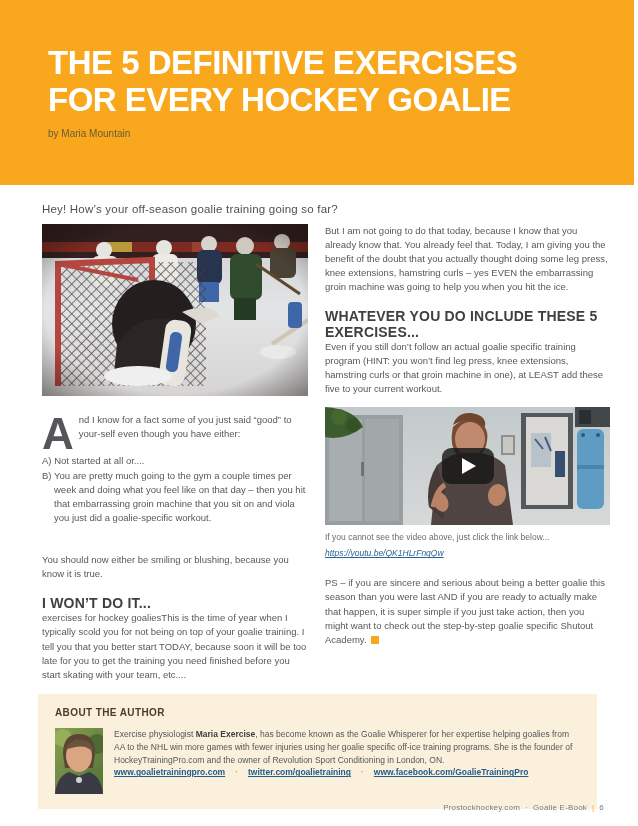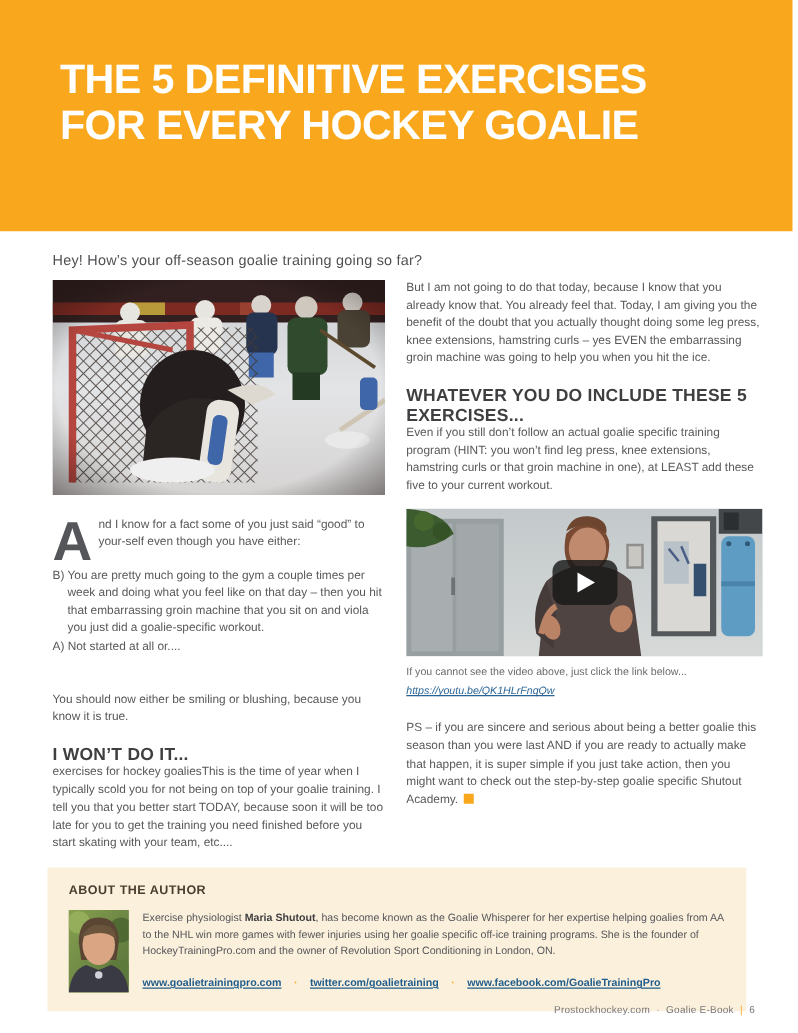--- a/index.html
+++ b/index.html
@@ -52,40 +52,41 @@
 
   
   .about-box { margin:8px 37px 0 38px; background:#FBF0DC; padding:13px 18px 15px 17px;
                min-height:99px; }
   .about-heading { font-size:10px; font-weight:bold; color:#4A3C2E; letter-spacing:0.4px; }
   .about-row { display:flex; margin-top:10px; }
   .author-photo { width:48px; height:66px; overflow:hidden; flex:0 0 auto; background:#6e8447; }
   .about-text-wrap { margin-left:11px; }
   .about-bio { font-size:8.5px; line-height:1.5; color:#55565A; }
   .about-bio b { color:#3F3F41; }
-  .about-links { margin-top:15px; font-size:8.5px; }
+  .about-links { margin-top:1px; font-size:8.5px; }
   .about-links a { color:#205D8C; font-weight:bold; text-decoration:underline; }
   .link-dot { color:#F9A81D; margin:0 10px; font-weight:bold; }
 
   
   .footer { position:absolute; right:30px; bottom:14px; font-size:8px; color:#77777A;
             letter-spacing:0.2px; }
   .footer .dot { margin:0 5px; color:#9a9a9c; }
   .footer .pipe { color:#F9A81D; margin:0 5px; }
 </style>
 </head>
 <body>
 
 <div class="page">
 
   <div class="header">
     <div class="title">
       <div>THE 5 DEFINITIVE EXERCISES</div>
       <div>FOR EVERY HOCKEY GOALIE</div>
     </div>
+    <div class="byline">by Maria Mountain</div>
   </div>
 
   <div class="content">
     <div class="intro">Hey!  How’s your off-season goalie training going so far?</div>
 
     <div class="cols">
 
       <div class="col-left">
 
         <div class="photo-frame">
@@ -147,22 +148,22 @@
             <rect width="266" height="172" fill="url(#vig)"></rect>
           </svg>
         </div>
 
         <p class="body-text dropcap-para">
           <span class="dropcap">A</span>
           <span>nd I know for a fact some of you just said “good” to your-self even though you have either:</span>
         </p>
 
         <div class="list">
+          <p class="body-text hang">A) Not started at all or....</p>
           <p class="body-text hang">B) You are pretty much going to the gym a couple times per week and doing what you feel like on that day – then you hit that embarrassing groin machine that you sit on and viola you just did a goalie-specific workout.</p>
-          <p class="body-text hang">A) Not started at all or....</p>
         </div>
 
         <p class="body-text gap-para">You should now either be smiling or blushing, because you know it is true.</p>
 
         <div class="wont">
           <div class="sec-heading">I WON’T DO IT...</div>
           <p class="body-text">exercises for hockey goaliesThis is the time of year when I typically scold you for not being on top of your goalie training.  I tell you that you better start TODAY, because soon it will be too late for you to get the training you need finished before you start skating with your team, etc....</p>
         </div>
       </div>
 
@@ -257,21 +258,21 @@
 
           <ellipse cx="24" cy="28" rx="13" ry="16" fill="#d9a583"></ellipse>
           <path d="M10 22 Q16 10 26 12 Q38 12 38 24 Q30 14 10 22" fill="#6b543c"></path>
 
           <path d="M0 66 Q2 48 14 44 L24 48 L34 44 Q46 48 48 66 Z" fill="#3a3a45"></path>
           <circle cx="24" cy="52" r="3" fill="#cfd2d6"></circle>
         </svg>
       </div>
       <div class="about-text-wrap">
         <div class="about-bio">
-          <span>Exercise physiologist </span><b>Maria Shutout</b><span>, has become known as the Goalie Whisperer for her expertise helping goalies from AA to the NHL win more games with fewer injuries using her goalie specific off-ice training programs. She is the founder of HockeyTrainingPro.com and the owner of Revolution Sport Conditioning in London, ON.</span>
+          <span>Exercise physiologist </span><b>Maria Exercise</b><span>, has become known as the Goalie Whisperer for her expertise helping goalies from AA to the NHL win more games with fewer injuries using her goalie specific off-ice training programs. She is the founder of HockeyTrainingPro.com and the owner of Revolution Sport Conditioning in London, ON.</span>
         </div>
         <div class="about-links">
           <a href="#">www.goalietrainingpro.com</a><span class="link-dot">·</span><a href="#">twitter.com/goalietraining</a><span class="link-dot">·</span><a href="#">www.facebook.com/GoalieTrainingPro</a>
         </div>
       </div>
     </div>
   </div>
 
   <div class="footer">
     <span>Prostockhockey.com</span><span class="dot">·</span><span>Goalie E-Book</span><span class="pipe">|</span><span>6</span>

